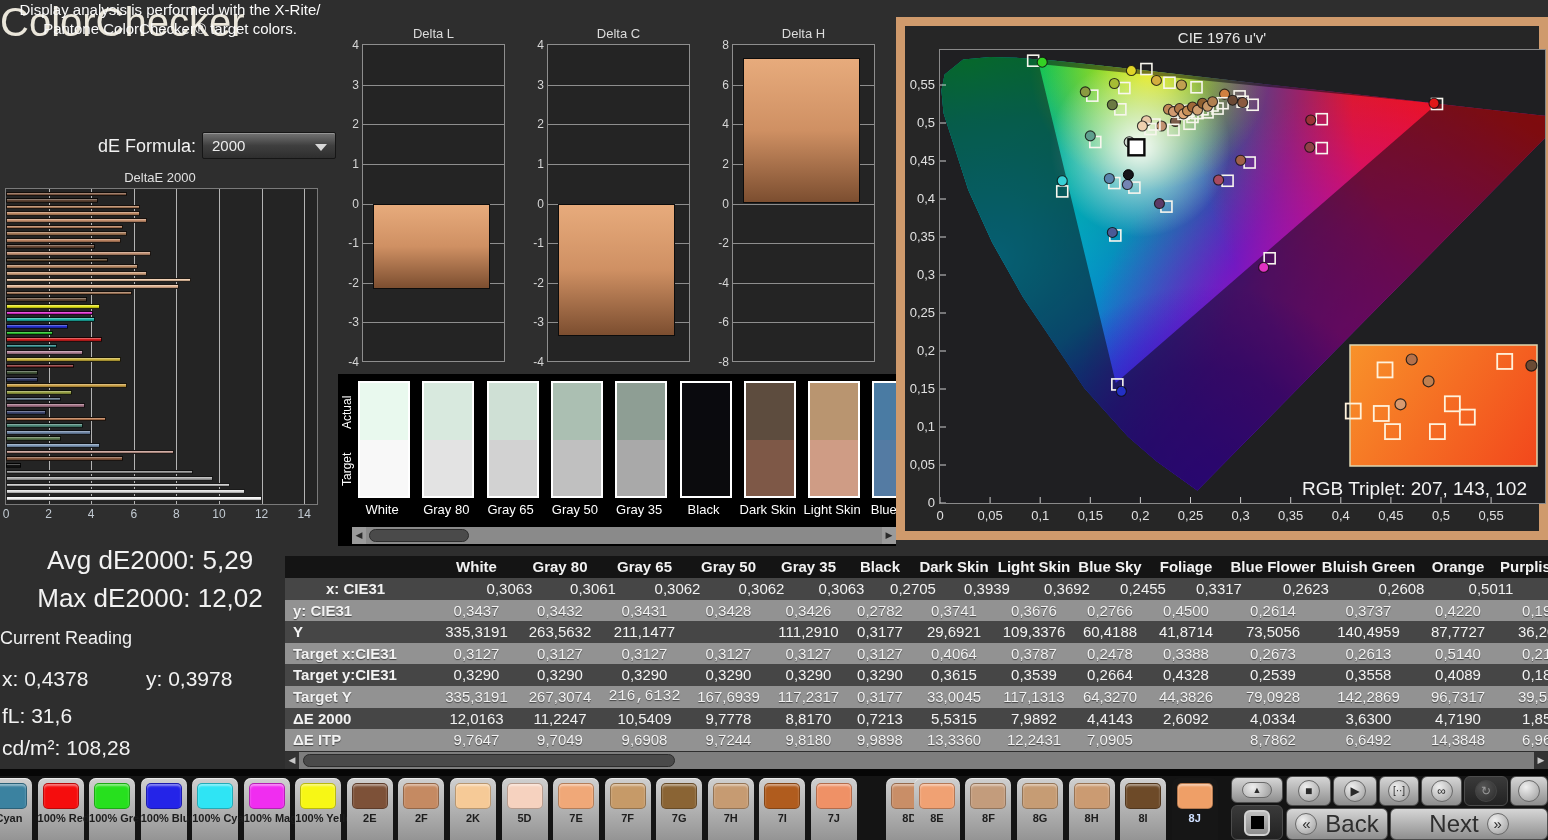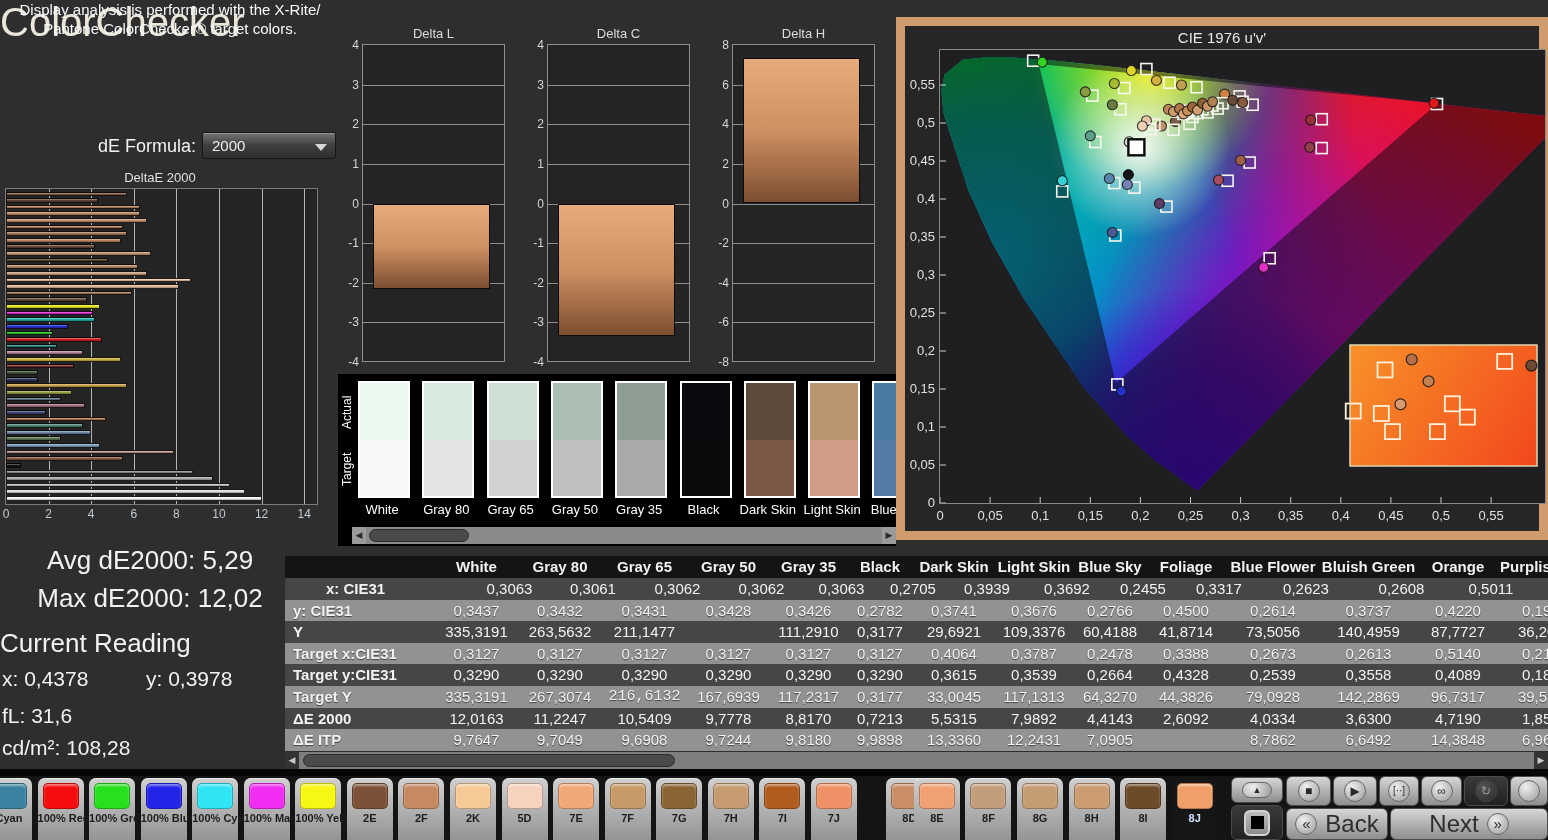--- a/index.html
+++ b/index.html
@@ -17,21 +17,21 @@
   #formula-dd .caret{position:absolute;right:8px;top:11px;width:0;height:0;
       border-left:6px solid transparent;border-right:6px solid transparent;border-top:7px solid #d8d8d8;}
   #deltae-title{left:60px;top:170px;width:200px;text-align:center;font-size:13px;color:#e0e0e0;}
   #deltae-plot{left:5px;top:188px;width:313px;height:317px;background:#242424;border:1px solid #7a7a7a;overflow:hidden;}
   .gridv{position:absolute;top:0;bottom:0;width:1px;background:#b4b4b4;}
   .debar{position:absolute;left:0;border:1px solid rgba(0,0,0,.85);
       background-image:linear-gradient(180deg,rgba(255,255,255,.45),rgba(255,255,255,0) 45%,rgba(0,0,0,.3));}
   .deaxis{position:absolute;top:507px;font-size:12px;color:#c3cbd3;transform:translateX(-50%);}
   #avg{left:0;top:545px;width:300px;text-align:center;font-size:26px;}
   #max{left:0;top:583px;width:300px;text-align:center;font-size:26px;}
-  #current{left:0;top:628px;font-size:26px;}
+  #current{left:0;top:628px;font-size:18px;}
   #cur-x{left:2px;top:667px;font-size:21px;}
   #cur-y{left:146px;top:667px;font-size:21px;}
   #cur-fl{left:2px;top:704px;font-size:21px;}
   #cur-cd{left:2px;top:736px;font-size:21px;}
   
   .dtitle{top:26px;width:143px;text-align:center;font-size:13px;color:#dcdcdc;}
   .dplot{top:44px;width:143px;height:318px;background:#242424;border:1px solid #8e8e8e;}
   .dgrid{position:absolute;left:0;right:0;height:1px;background:#8e8e8e;}
   .dtick{position:absolute;left:-30px;width:26px;text-align:right;font-size:12px;color:#d6d6d6;}
   .dbar{position:absolute;left:10px;width:117px;border:1.5px solid #0c0c0c;
@@ -481,20 +481,21 @@
         <div class="cieX" style="left: 185.3px;">0,15</div>
         <div class="cieX" style="left: 235.4px;">0,2</div>
         <div class="cieX" style="left: 285.5px;">0,25</div>
         <div class="cieX" style="left: 335.6px;">0,3</div>
         <div class="cieX" style="left: 385.7px;">0,35</div>
         <div class="cieX" style="left: 435.8px;">0,4</div>
         <div class="cieX" style="left: 485.9px;">0,45</div>
         <div class="cieX" style="left: 536px;">0,5</div>
         <div class="cieX" style="left: 586.1px;">0,55</div>
       </div>
+    <div class="abs" id="rgb-triplet">RGB Triplet: 207, 143, 102</div>
   </div>
 
   <div class="abs" id="tbl">
       <div class="trow head">
         <div class="tcell tlabel" style="width: 150px;"></div>
         <div class="tcell" style="width: 83px;">White</div>
         <div class="tcell" style="width: 84px;">Gray 80</div>
         <div class="tcell" style="width: 85px;">Gray 65</div>
         <div class="tcell" style="width: 83px;">Gray 50</div>
         <div class="tcell" style="width: 77px;">Gray 35</div>

